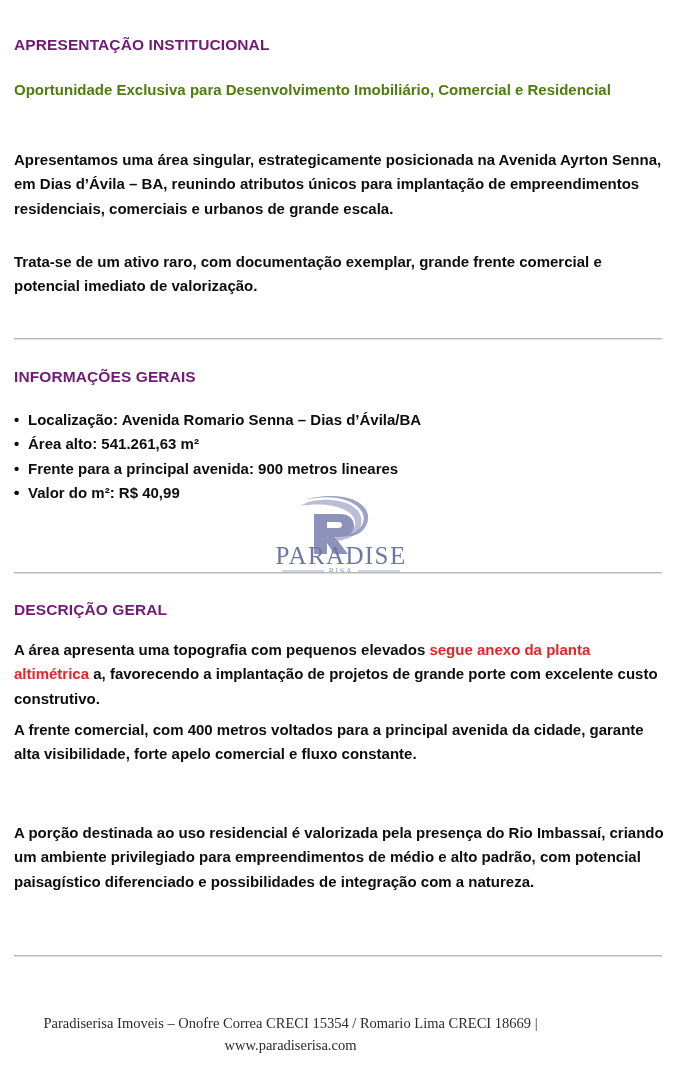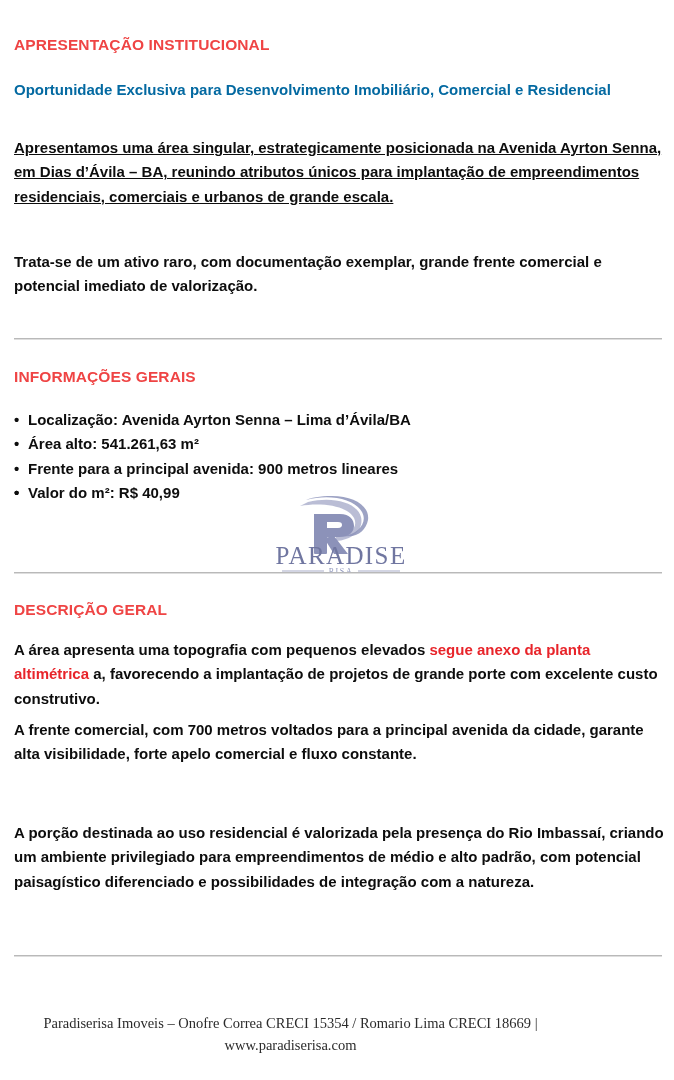--- a/index.html
+++ b/index.html
@@ -22,27 +22,27 @@
     height: 1080px;
     box-sizing: border-box;
     padding: 0 14px;
   }
 
   
   .section-heading {
     font-size: 15.5px;
     font-weight: bold;
     letter-spacing: 0.1px;
-    color: #ef4444;
+    color: #701a75;
     line-height: 1.2;
   }
   .sub-heading {
     font-size: 15px;
     font-weight: bold;
-    color: #0369a1;
+    color: #4d7c0f;
     line-height: 1.55;
   }
 
   
   .body-text {
     font-size: 15px;
     font-weight: bold;
     color: #0d0d0d;
     line-height: 1.62;
   }
@@ -109,32 +109,32 @@
 </style>
 </head>
 <body>
 
 <div class="page">
 
   <div class="abs section-heading" style="top:36px;">APRESENTAÇÃO INSTITUCIONAL</div>
 
   <div class="abs sub-heading" style="top:78px; width:652px;">Oportunidade Exclusiva para Desenvolvimento Imobiliário, Comercial e Residencial</div>
 
-  <div class="abs body-text" style="top:136px; width:652px;text-decoration:underline;">Apresentamos uma área singular, estrategicamente posicionada na Avenida Ayrton Senna, em Dias d’Ávila – BA, reunindo atributos únicos para implantação de empreendimentos residenciais, comerciais e urbanos de grande escala.</div>
+  <div class="abs body-text" style="top:148px; width:652px;">Apresentamos uma área singular, estrategicamente posicionada na Avenida Ayrton Senna, em Dias d’Ávila – BA, reunindo atributos únicos para implantação de empreendimentos residenciais, comerciais e urbanos de grande escala.</div>
 
   <div class="abs body-text" style="top:250px; width:652px;">Trata-se de um ativo raro, com documentação exemplar, grande frente comercial e potencial imediato de valorização.</div>
 
   <div class="abs divider" style="top:338px;"></div>
 
   <div class="abs section-heading" style="top:368px;">INFORMAÇÕES GERAIS</div>
 
   <ul class="info-list abs" style="top:408px; width:600px;">
     <li>
       <span class="bullet-dot">•</span>
-      <span>Localização: Avenida Ayrton Senna – Lima d’Ávila/BA</span>
+      <span>Localização: Avenida Romario Senna – Dias d’Ávila/BA</span>
     </li>
     <li>
       <span class="bullet-dot">•</span>
       <span>Área alto: 541.261,63 m²</span>
     </li>
     <li>
       <span class="bullet-dot">•</span>
       <span>Frente para a principal avenida: 900 metros lineares</span>
     </li>
     <li>
@@ -169,21 +169,21 @@
   </div>
 
   <div class="abs divider" style="top:572px;"></div>
 
   <div class="abs section-heading" style="top:601px;">DESCRIÇÃO GERAL</div>
 
   <div class="abs body-text" style="top:638px; width:652px;">
     <span>A área apresenta uma topografia com pequenos elevados </span><span class="hl-red">segue anexo da planta altimétrica</span><span> a, favorecendo a implantação de projetos de grande porte com excelente custo construtivo.</span>
   </div>
 
-  <div class="abs body-text" style="top:718px; width:652px;">A frente comercial, com 700 metros voltados para a principal avenida da cidade, garante alta visibilidade, forte apelo comercial e fluxo constante.</div>
+  <div class="abs body-text" style="top:718px; width:652px;">A frente comercial, com 400 metros voltados para a principal avenida da cidade, garante alta visibilidade, forte apelo comercial e fluxo constante.</div>
 
   <div class="abs body-text" style="top:821px; width:652px;">A porção destinada ao uso residencial é valorizada pela presença do Rio Imbassaí, criando um ambiente privilegiado para empreendimentos de médio e alto padrão, com potencial paisagístico diferenciado e possibilidades de integração com a natureza.</div>
 
   <div class="abs divider" style="top:955px;"></div>
 
   <div class="footer">
     <div>Paradiserisa Imoveis – Onofre Correa CRECI 15354 / Romario Lima CRECI 18669 |</div>
     <div>www.paradiserisa.com</div>
   </div>
 

